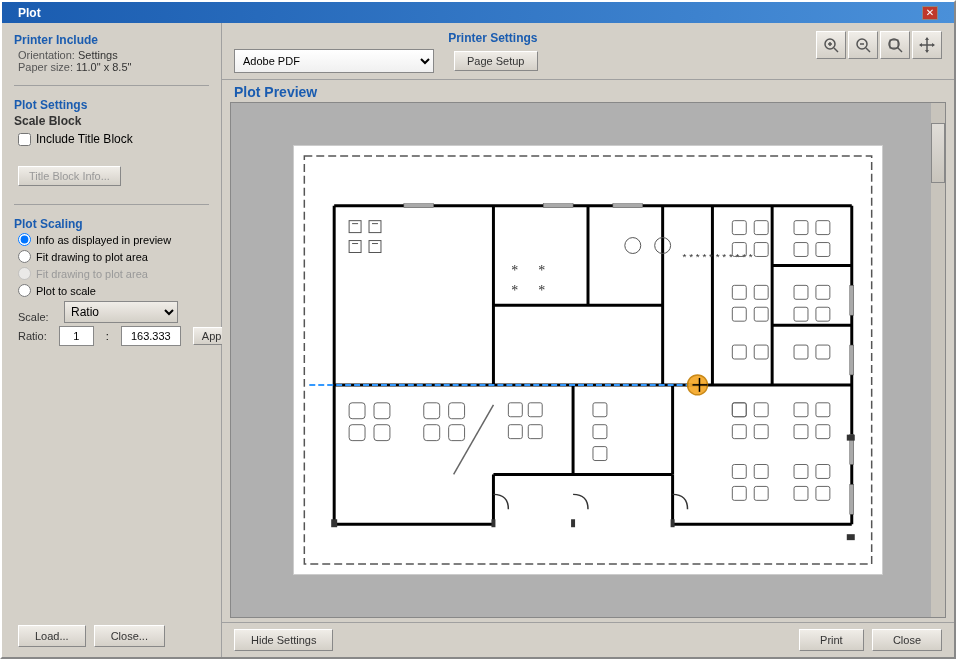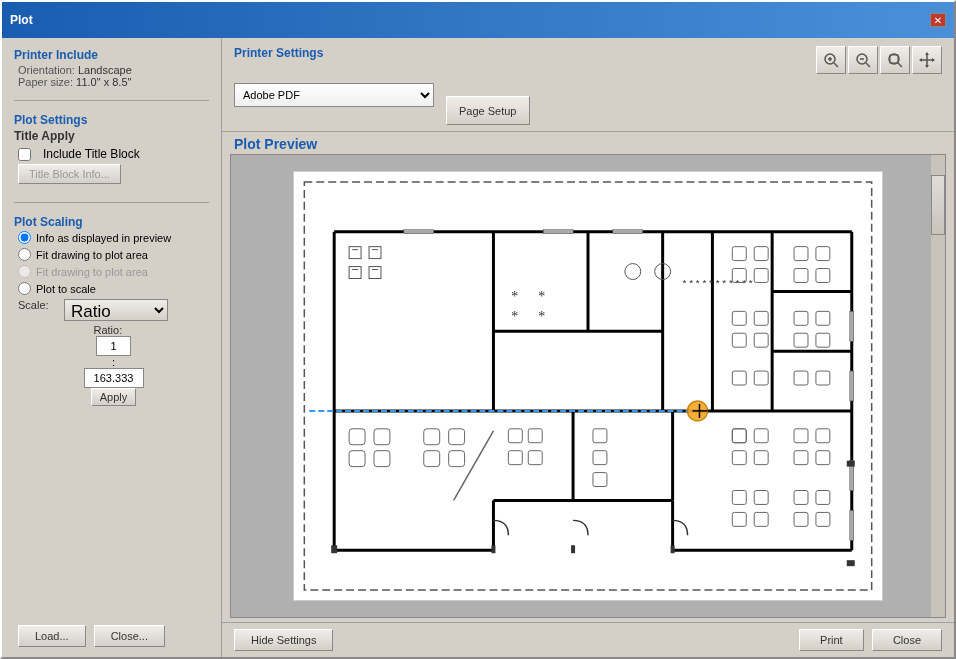--- a/index.html
+++ b/index.html
@@ -20,25 +20,25 @@
       border-top: 2px solid #fff;
       border-left: 2px solid #fff;
       display: flex;
       flex-direction: column;
       box-shadow: 3px 3px 8px rgba(0,0,0,0.5);
       position: relative;
     }
     .title-bar {
       background: linear-gradient(to right, #1a5cb0, #4a90d9);
       color: white;
-      padding: 4px 8px;
+      padding: 4px 16px;
       display: flex;
       justify-content: space-between;
       align-items: center;
-      height: 36px;
+      height: 21px;
       flex-shrink: 0;
     }
     .title-bar-title {
       font-size: 12px;
       font-weight: bold;
     }
     .title-bar-close {
       width: 16px;
       height: 14px;
       background: #c0392b;
@@ -82,23 +82,23 @@
     }
     .subsection-title {
       font-size: 12px;
       font-weight: bold;
       color: #333;
       margin-bottom: 4px;
     }
     .checkbox-row {
       display: flex;
       align-items: center;
-      gap: 12px;
+      gap: 5px;
       padding-left: 4px;
-      margin-bottom: 3px;
+      margin-bottom: 20px;
     }
     .checkbox-row input[type=checkbox] {
       width: 13px;
       height: 13px;
     }
     .btn-normal {
       background: linear-gradient(to bottom, #f0ede8, #d4d0c8);
       border: 1px solid #888;
       border-top: 1px solid #fff;
       border-left: 1px solid #fff;
@@ -122,45 +122,44 @@
       align-items: center;
       gap: 5px;
       font-size: 11px;
     }
     .radio-row input[type=radio] {
       width: 13px;
       height: 13px;
     }
     .scale-row {
       display: flex;
-      align-items: flex-start;
+      align-items: flex-end;
       gap: 6px;
       padding-left: 4px;
       margin-top: 4px;
     }
     .scale-label {
       font-size: 11px;
       color: #333;
       width: 40px;
     }
     .scale-select {
-      font-size: 17px;
+      font-size: 12px;
       background: linear-gradient(to bottom, #f0ede8, #d4d0c8);
       border: 1px solid #888;
       padding: 1px 2px;
-      width: 104px;
+      width: 114px;
       height: 22px;
     }
     .ratio-row {
       display: flex;
       align-items: center;
-      gap: 0;
+      gap: 12px;
       padding-left: 4px;
       margin-top: 3px;
-      flex-direction: column;
     }
     .ratio-input {
       width: 35px;
       height: 20px;
       border: 1px solid #888;
       background: white;
       font-size: 11px;
       padding: 1px 3px;
       text-align: center;
     }
@@ -204,25 +203,26 @@
     }
     .printer-settings-group {
       display: flex;
       flex-direction: column;
       gap: 4px;
     }
     .printer-settings-label {
       color: #1a5cb0;
       font-weight: bold;
       font-size: 12px;
+      text-align: right;
     }
     .printer-row {
       display: flex;
       align-items: center;
-      gap: 12px;
+      gap: 20px;
       border-radius: 11px;
     }
     .printer-select {
       width: 200px;
       height: 24px;
       border: 1px solid #888;
       background: linear-gradient(to bottom, #fff, #f0f0f0);
       font-size: 11px;
       padding: 1px 4px;
     }
@@ -320,34 +320,34 @@
   </div>
 
   <div class="dialog-body">
 
     <div class="left-panel">
 
       <div>
         <div class="section-title">Printer Include</div>
         <div class="info-line">
           <span class="info-label">Orientation:</span>
-          <span>Landscape</span>
+          <span>Settings</span>
         </div>
         <div class="info-line">
           <span class="info-label">Paper size:</span>
           <span>11.0" x 8.5"</span>
         </div>
       </div>
 
       <div class="section-divider"></div>
 
       <div>
         <div class="section-title">Plot Settings</div>
 
-        <div class="subsection-title">Title Apply</div>
+        <div class="subsection-title">Scale Block</div>
         <div class="checkbox-row">
           <input type="checkbox" style="">
           <span>Include Title Block</span>
         </div>
         <div style="padding-left:4px; margin-bottom:6px;">
           <button class="btn-normal" disabled="">Title Block Info...</button>
         </div>
       </div>
 
       <div class="section-divider"></div>
@@ -398,21 +398,21 @@
 
     <div class="right-area">
 
       <div class="top-bar">
         <div class="printer-settings-group">
           <div class="printer-settings-label">Printer Settings</div>
           <div class="printer-row">
             <select class="printer-select">
               <option>Adobe PDF</option>
             </select>
-            <button class="btn-normal" style="padding:3px 12px; height:29px;margin-top:32px;">Page Setup</button>
+            <button class="btn-normal" style="padding:3px 12px; height:20px;">Page Setup</button>
           </div>
         </div>
         <div class="toolbar-icons">
           <div class="toolbar-btn" title="Zoom In">
             <svg width="16" height="16" viewBox="0 0 16 16">
               <circle cx="7" cy="7" r="5" fill="none" stroke="#555" stroke-width="1.5"></circle>
               <line x1="5" y1="7" x2="9" y2="7" stroke="#555" stroke-width="1.5"></line>
               <line x1="7" y1="5" x2="7" y2="9" stroke="#555" stroke-width="1.5"></line>
               <line x1="11" y1="11" x2="15" y2="15" stroke="#555" stroke-width="1.5"></line>
             </svg>

